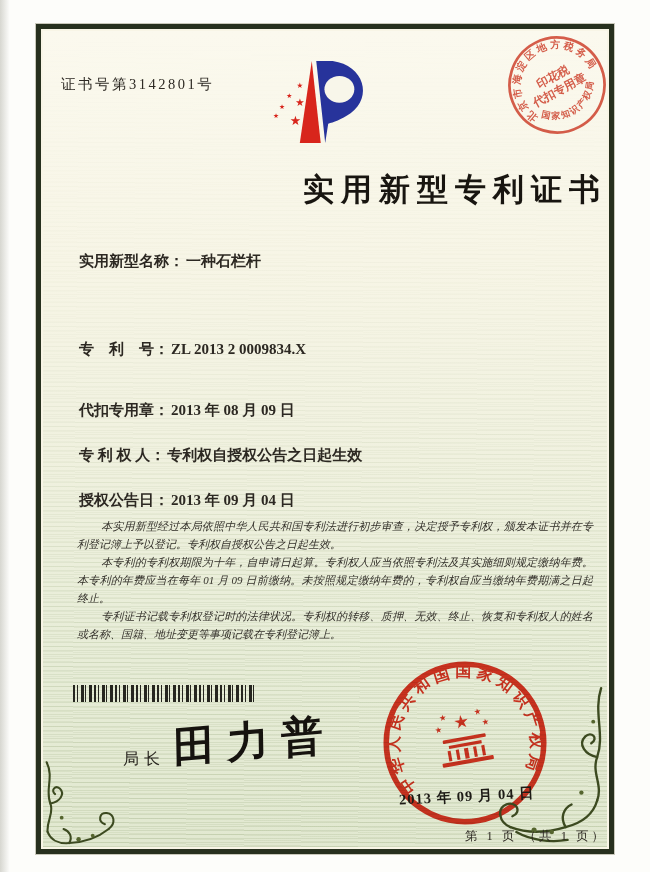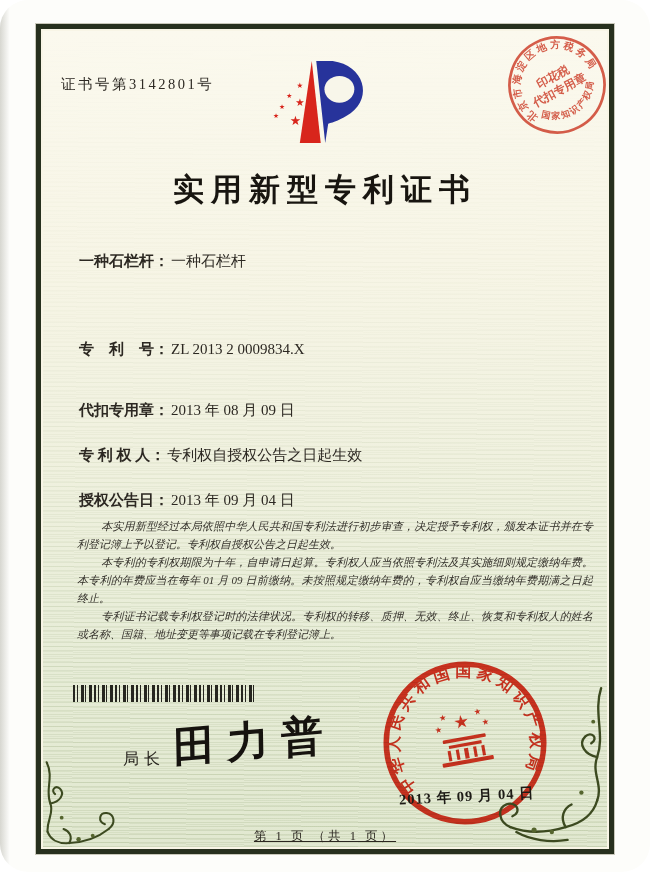--- a/index.html
+++ b/index.html
@@ -1,20 +1,19 @@
 <!DOCTYPE html>
 <html><head>
 <meta charset="utf-8">
 <style>
   html,body { margin:0; padding:0; background:#ffffff; }
   .page {
     position:relative; width:650px; height:872px; overflow:hidden;
     background:#fdfdfa;
     font-family:"Liberation Serif","DejaVu Serif",serif;
-    border-radius:28px;
   }
   .page::before { 
     content:""; position:absolute; left:0; top:0; bottom:0; width:10px;
     background:linear-gradient(90deg,#a8a89e,#ffffff); opacity:.45; z-index:5; pointer-events:none;
   }
   .frame {
     position:absolute; left:36px; top:24px; width:578px; height:830px;
     box-sizing:border-box; border:5px solid #27301e;
     box-shadow:0 0 0 1px #c9c8ba;
     background:#f8f5e6;
@@ -30,25 +29,25 @@
       repeating-linear-gradient(1deg, rgba(138,158,108,.14) 0 1px, transparent 1px 5px);
     -webkit-mask-image:linear-gradient(180deg,transparent 0%,rgba(0,0,0,.20) 38%,rgba(0,0,0,.75) 78%,#000 100%);
     mask-image:linear-gradient(180deg,transparent 0%,rgba(0,0,0,.20) 38%,rgba(0,0,0,.75) 78%,#000 100%);
   }
   .cert-no {
     position:absolute; left:18px; top:44px; font-size:14.5px; letter-spacing:2.5px;
     color:#2e2a24;
   }
   .logo { position:absolute; left:218px; top:24px; width:112px; height:100px; }
   .title {
-    position:absolute; left:0; top:138px; width:100%; text-align:center;
+    position:absolute; left:0; top:138px; width:100%; text-align:right;
     font-size:31px; font-weight:700; letter-spacing:7px; color:#181510;
   }
   .field-row { position:absolute; left:36px; font-size:15px; color:#2c2822; font-weight:600; white-space:nowrap; }
-  .field-row .f-value { font-weight:400; margin-left:2px;text-align:right; }
+  .field-row .f-value { font-weight:700; margin-left:2px;text-align:right; }
   .paras { position:absolute; left:34px; top:486px; width:516px; color:#33302a; }
   .paras p {
     margin:0; font-size:11px; line-height:1.64; text-align:justify; text-indent:2.2em;
     font-weight:500;
     font-style:italic;
   }
   .barcode {
     position:absolute; left:30px; top:654px; width:182px; height:17px;
     background:repeating-linear-gradient(90deg,
       #26261f 0 2px, transparent 2px 4px,
@@ -65,22 +64,22 @@
   }
   .office-seal { position:absolute; left:334px; top:624px; width:176px; height:176px;
     transform:rotate(-10deg); mix-blend-mode:multiply; opacity:.92; }
   .issue-date {
     position:absolute; left:356px; top:756px; font-size:14.5px; letter-spacing:1px;
     color:#1d1b16; transform:rotate(-3deg); z-index:3; white-space:nowrap; font-weight:600;
   }
   .tax-seal { position:absolute; left:456px; top:-4px; width:116px; height:116px;
     transform:rotate(-28deg); mix-blend-mode:multiply; opacity:.85; }
   .footer {
-    position:absolute; left:0; top:797px; width:100%; text-align:center;
-    font-size:12.5px; letter-spacing:3px; color:#2b2720;text-decoration:underline;
+    position:absolute; left:0; top:797px; width:100%; text-align:right;
+    font-size:12.5px; letter-spacing:3px; color:#2b2720;
   }
   .orn-left  { position:absolute; left:-2px; bottom:-2px; width:94px; height:104px; }
   .orn-right { position:absolute; right:-2px; bottom:-3px; width:138px; height:168px; }
   svg text { font-family:"Liberation Serif","DejaVu Serif",serif; }
 </style>
 </head>
 <body>
 
 <div class="page">
   <div class="frame">
@@ -97,21 +96,21 @@
         <text x="38" y="55" font-size="9" fill="#d8251c" text-anchor="middle">★</text>
         <text x="52" y="66" font-size="14" fill="#d8251c" text-anchor="middle">★</text>
         <text x="28" y="70" font-size="9" fill="#d8251c" text-anchor="middle">★</text>
         <text x="20" y="82" font-size="9" fill="#d8251c" text-anchor="middle">★</text>
         <text x="46" y="92" font-size="17" fill="#d8251c" text-anchor="middle">★</text>
       </svg>
 
       <div class="title">实用新型专利证书</div>
 
       <div class="field-row" style="top:221px">
-        <span class="f-label">一种石栏杆：</span><span class="f-value">一种石栏杆</span>
+        <span class="f-label">实用新型名称：</span><span class="f-value">一种石栏杆</span>
       </div>
       <div class="field-row" style="top:309px">
         <span class="f-label">专　利　号：</span><span class="f-value">ZL 2013 2 0009834.X</span>
       </div>
       <div class="field-row" style="top:370px">
         <span class="f-label">代扣专用章：</span><span class="f-value">2013 年 08 月 09 日</span>
       </div>
       <div class="field-row" style="top:415px">
         <span class="f-label">专 利 权 人：</span><span class="f-value">专利权自授权公告之日起生效</span>
       </div>

